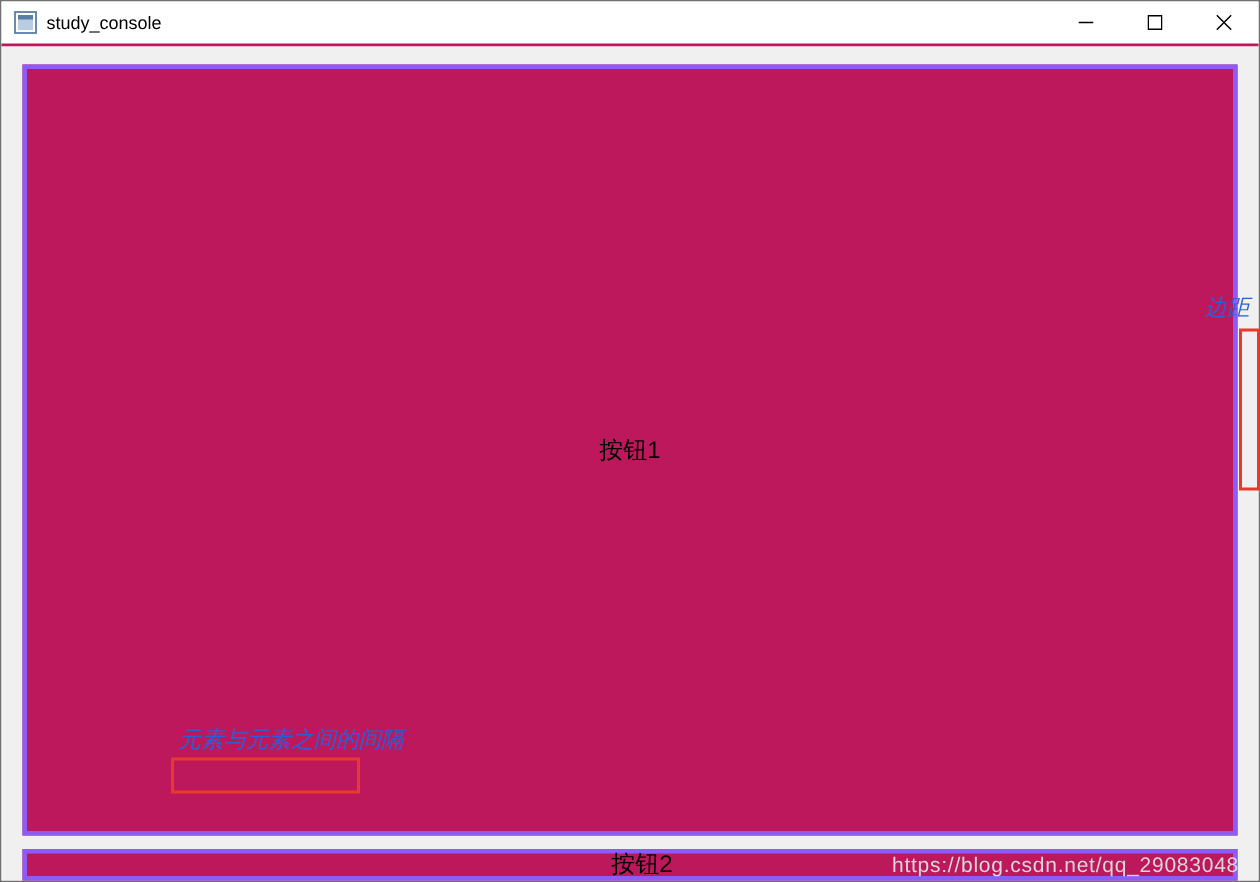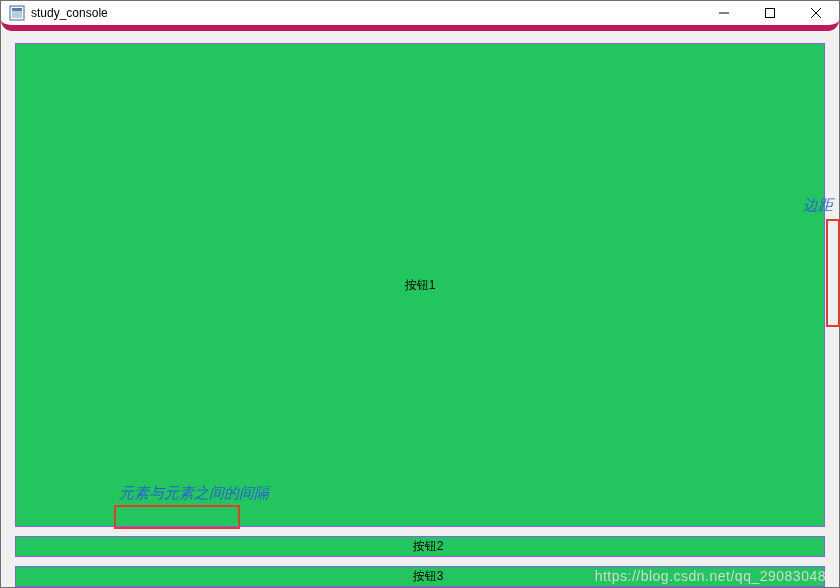--- a/index.html
+++ b/index.html
@@ -21,22 +21,21 @@
       display: flex;
       flex-direction: column;
     }
     .titlebar {
       height: 30px;
       background: #ffffff;
       display: flex;
       align-items: center;
       justify-content: space-between;
       padding-left: 8px;
-      border-bottom: 6px solid #be185d;
-      border-radius: 11px;
+      border-bottom: 2px solid #be185d;
     }
     .titlebar-left {
       display: flex;
       align-items: center;
       gap: 6px;
     }
     .app-icon {
       width: 16px;
       height: 16px;
       display: flex;
@@ -64,23 +63,23 @@
     .client-area {
       flex: 1;
       background: #f0f0f0;
       padding: 12px 14px 0 14px;
       display: flex;
       flex-direction: column;
       gap: 9px;
       position: relative;
     }
     .qt-button {
-      background: #22c55e;
-      border: 1px solid #8b5cf6;
-      font-size: 12px;
+      background: #be185d;
+      border: 3px solid #8b5cf6;
+      font-size: 16px;
       color: #000;
       display: flex;
       align-items: center;
       justify-content: center;
       cursor: pointer;
     }
     .btn1 { flex: 1; }
     .btn2, .btn3 { height: 21px; padding-left: 16px; }
     .annotation {
       position: absolute;
@@ -135,21 +134,20 @@
             <line x1="0" y1="0" x2="10" y2="10" stroke="#000" stroke-width="1"></line>
             <line x1="10" y1="0" x2="0" y2="10" stroke="#000" stroke-width="1"></line>
           </svg>
       </div>
     </div>
   </div>
 
   <div class="client-area">
     <div class="qt-button btn1">按钮1</div>
     <div class="qt-button btn2">按钮2</div>
-    <div class="qt-button btn3">按钮3</div>
 
     <div class="annotation" style="right:6px; top:165px;">边距</div>
     <div class="red-box" style="right:-1px; top:188px; width:14px; height:108px;"></div>
 
     <div class="annotation" style="left:118px; top:453px;text-align:center;">元素与元素之间的间隔</div>
     <div class="red-box" style="left:113px; top:474px; width:126px; height:24px;"></div>
   </div>
 </div>
 
 <div class="watermark">https://blog.csdn.net/qq_29083048</div>

